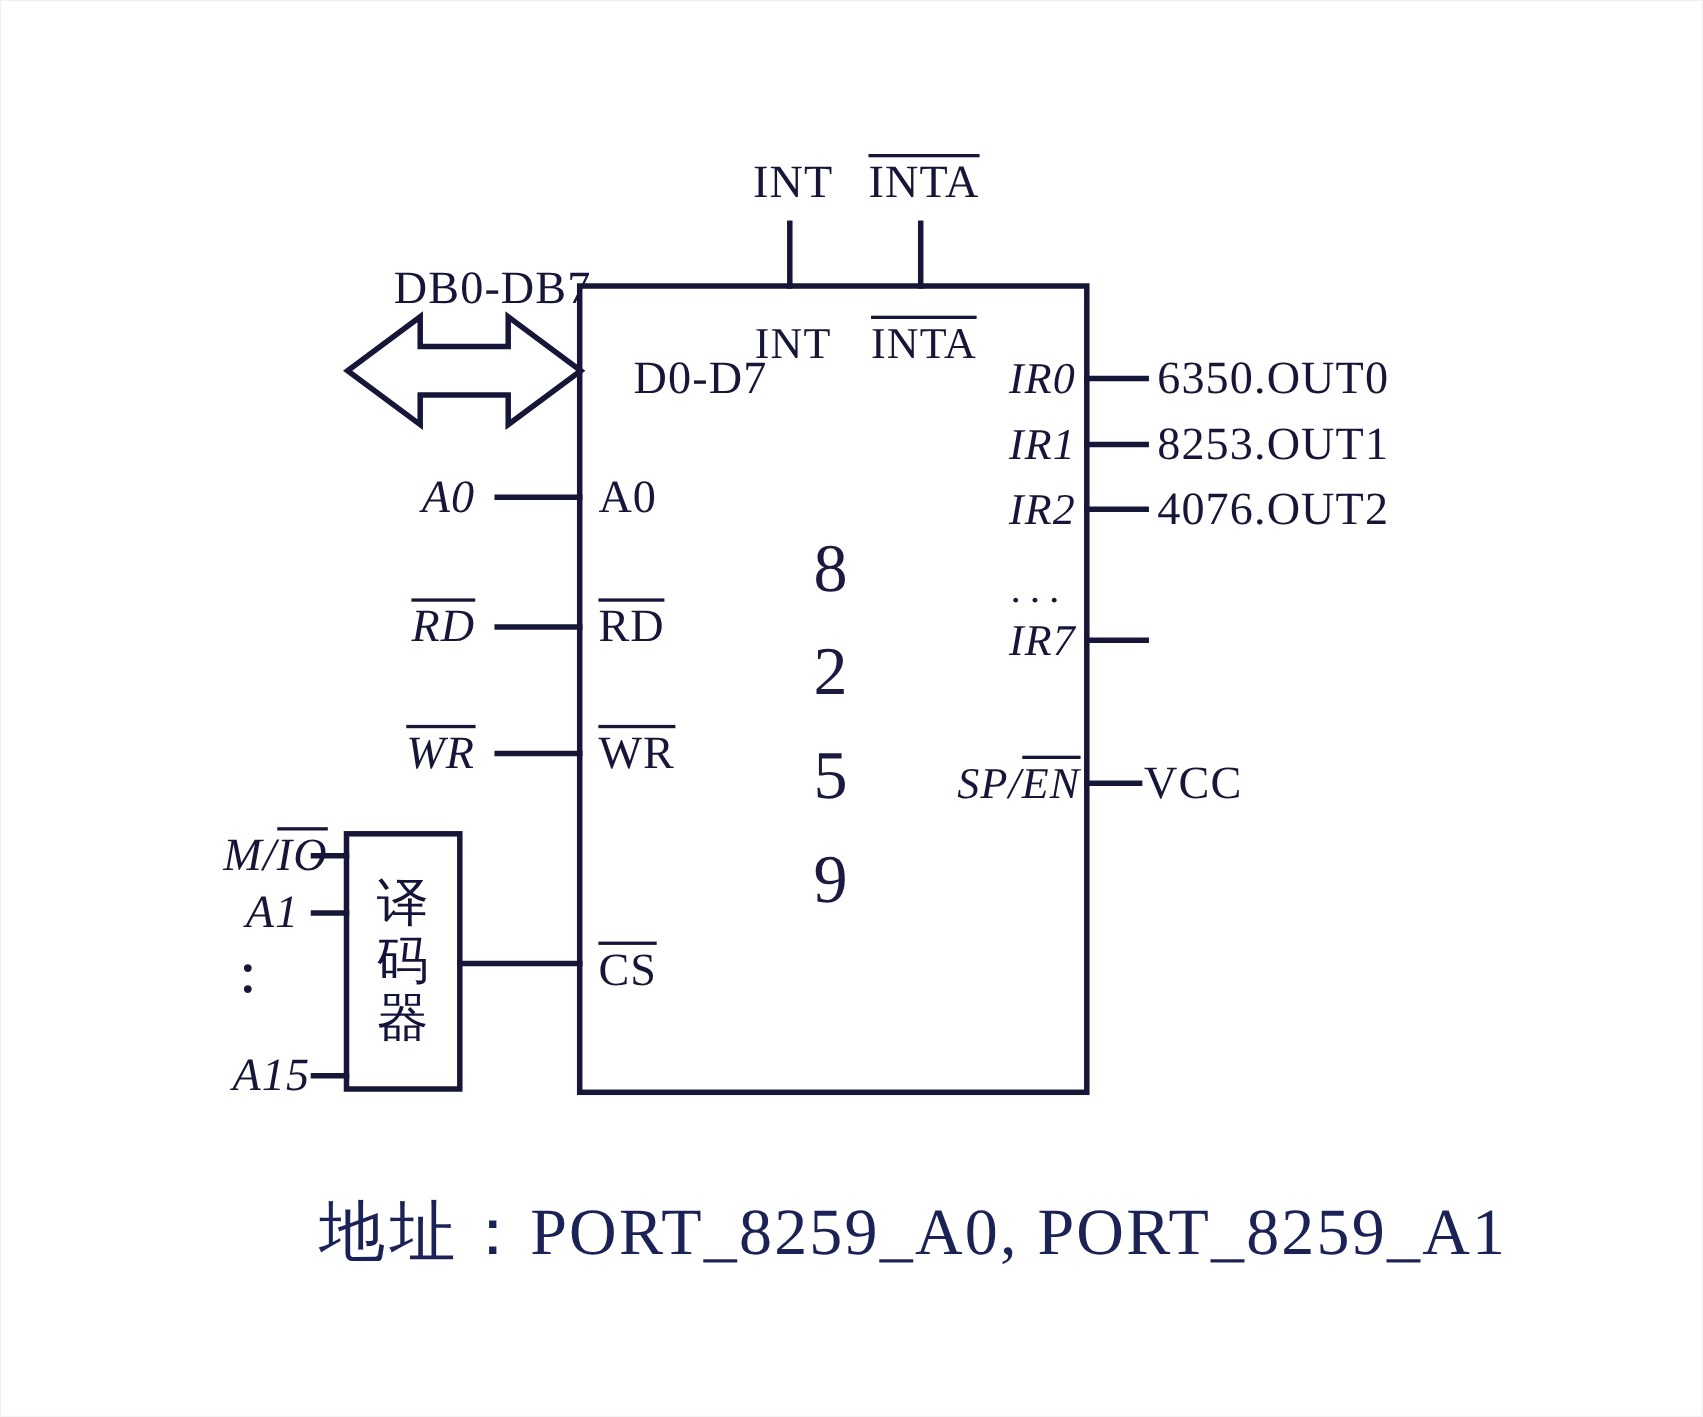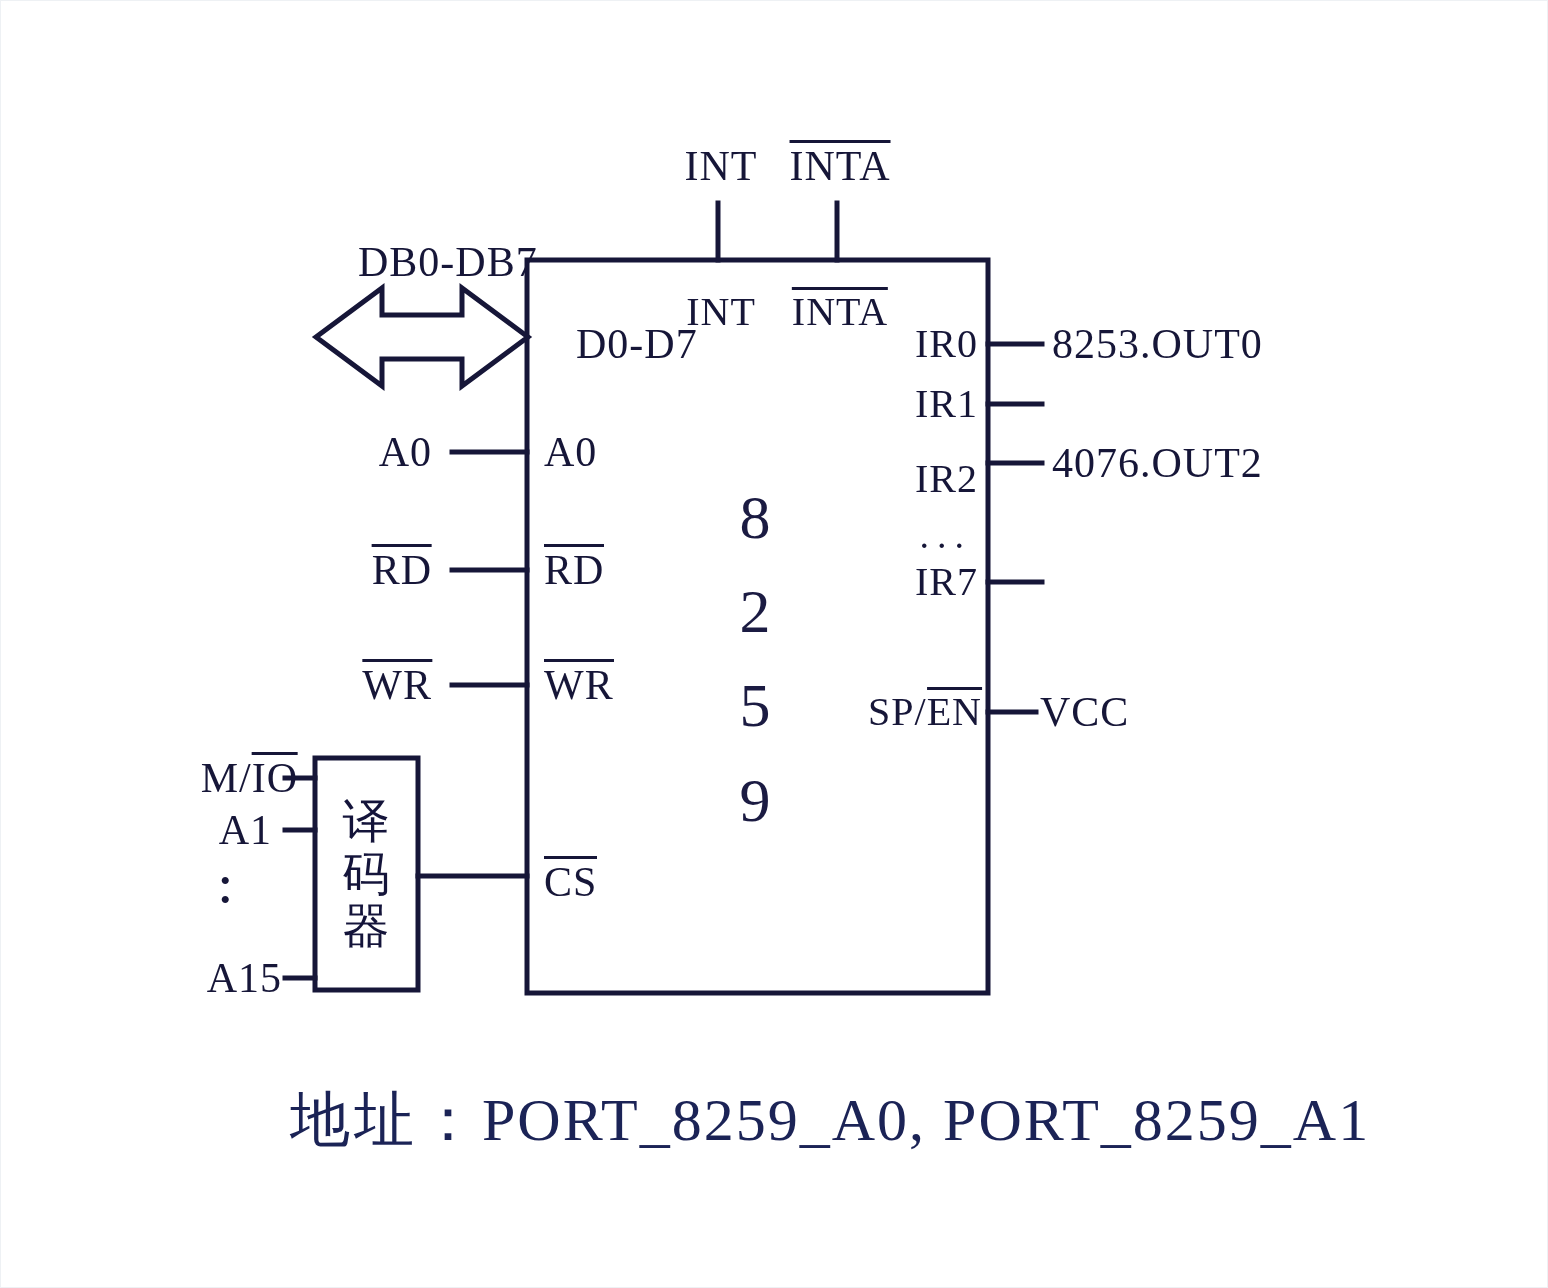--- a/index.html
+++ b/index.html
@@ -51,21 +51,21 @@
   }
   .ovl::before {
     content: "";
     position: absolute;
     left: 0; right: 0;
     top: -0.12em;
     border-top: 3px solid #161638;
   }
   .ctr { transform: translate(-50%, -50%); }
   .midy { transform: translateY(-50%); }
-  .rightend { transform: translate(-100%, -50%); }
+  .rightend { transform: translate(-100%, -50%); font-style: italic; }
 
   #chip-name {
     position: absolute;
     left: 755px;
     top: 470px;
     transform: translateX(-50%);
     display: flex;
     flex-direction: column;
     align-items: center;
     font-family: "Liberation Serif", "DejaVu Serif", serif;
@@ -190,34 +190,37 @@
   <div class="lbl lbl-42 midy" style="left:544px; top:882px;">
     <span class="ovl">CS</span>
   </div>
 
   <div class="lbl lbl-40 rightend" style="left:978px; top:344px;">
     <span>IR0</span>
   </div>
   <div class="lbl lbl-40 rightend" style="left:978px; top:404px;">
     <span>IR1</span>
   </div>
-  <div class="lbl lbl-40 rightend" style="left:978px; top:463px;margin-top:16px;">
+  <div class="lbl lbl-40 rightend" style="left:978px; top:463px;">
     <span>IR2</span>
   </div>
   <div class="lbl lbl-38 rightend" style="left:972px; top:535px; letter-spacing:8px;">
     <span>...</span>
   </div>
   <div class="lbl lbl-40 rightend" style="left:978px; top:582px;">
     <span>IR7</span>
   </div>
   <div class="lbl lbl-40 rightend" style="left:982px; top:712px;"><span><span>SP/</span><span class="ovl">EN</span></span>
   </div>
 
   <div class="lbl lbl-42 midy" style="left:1052px; top:344px;">
-    <span>8253.OUT0</span>
+    <span>6350.OUT0</span>
+  </div>
+  <div class="lbl lbl-42 midy" style="left:1052px; top:404px;">
+    <span>8253.OUT1</span>
   </div>
   <div class="lbl lbl-42 midy" style="left:1052px; top:463px;">
     <span>4076.OUT2</span>
   </div>
   <div class="lbl lbl-42 midy" style="left:1040px; top:712px;">
     <span>VCC</span>
   </div>
 
   <div id="chip-name">
     <span>8</span>

